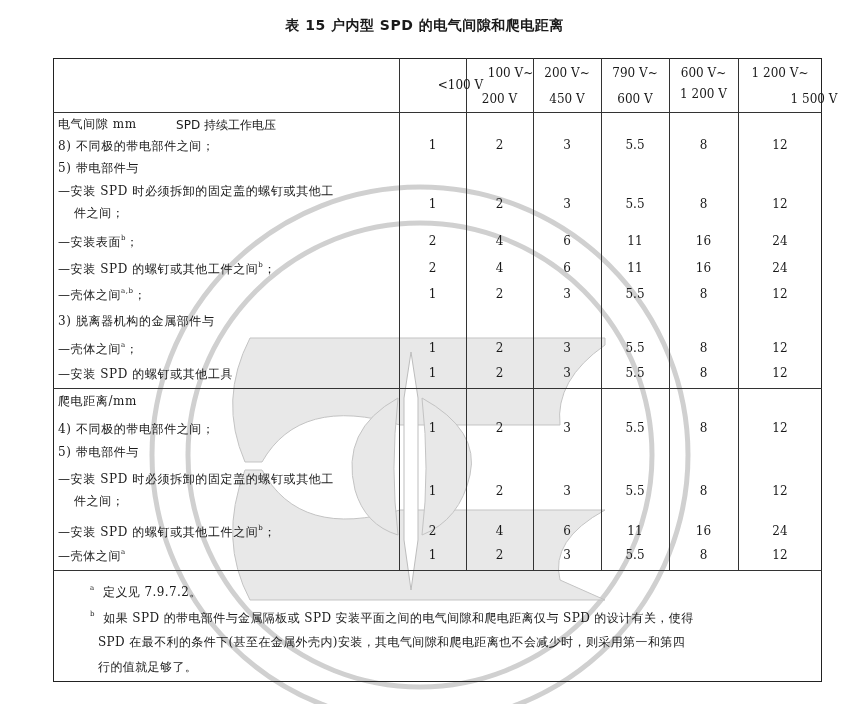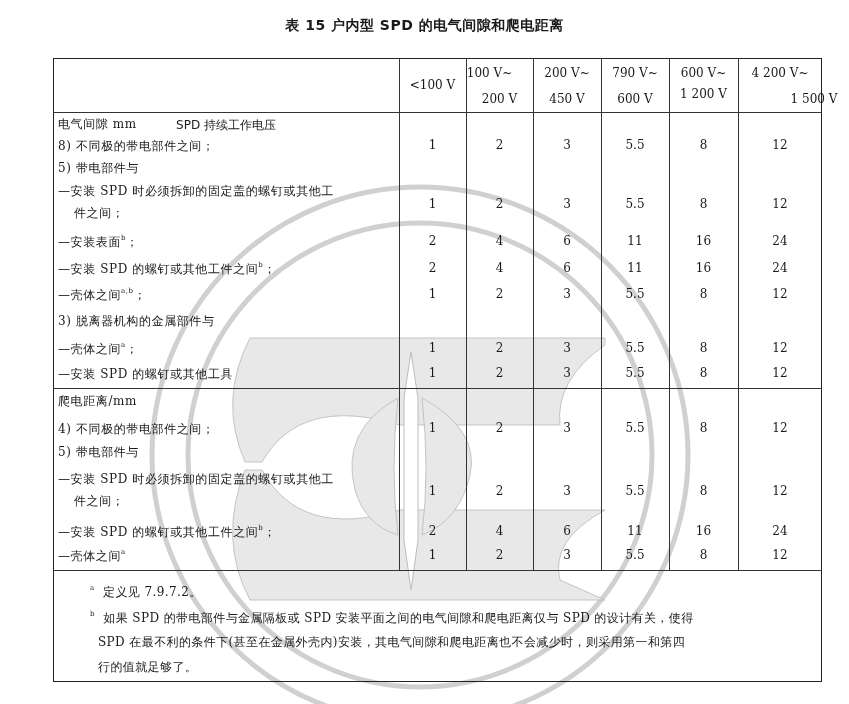--- a/index.html
+++ b/index.html
@@ -50,30 +50,30 @@
 <div class="hline" style="top:570px"></div>
 
 <div class="vline" style="left:399px; top:58px; height:512px"></div>
 <div class="vline" style="left:466px; top:58px; height:512px"></div>
 <div class="vline" style="left:533px; top:58px; height:512px"></div>
 <div class="vline" style="left:601px; top:58px; height:512px"></div>
 <div class="vline" style="left:669px; top:58px; height:512px"></div>
 <div class="vline" style="left:738px; top:58px; height:512px"></div>
 
 <div class="cell hdr" style="left:53px; top:72px; width:346px; font-family:'DejaVu Sans','Liberation Sans',sans-serif;margin-top:40px;">SPD 持续工作电压</div>
-<div class="cell hdr" style="left:399px; top:72px; width:67px;">&lt;100 V</div>
-<div class="cell hdr" style="left:456px; top:60px; width:67px;">100 V~</div>
+<div class="cell hdr" style="left:399px; top:72px; width:67px;padding-left:28px;">&lt;100 V</div>
+<div class="cell hdr" style="left:477px; top:60px; width:67px;">100 V~</div>
 <div class="cell hdr" style="left:466px; top:86px; width:67px;">200 V</div>
 <div class="cell hdr" style="left:533px; top:60px; width:68px;">200 V~</div>
 <div class="cell hdr" style="left:533px; top:86px; width:68px;">450 V</div>
 <div class="cell hdr" style="left:601px; top:60px; width:68px;">790 V~</div>
 <div class="cell hdr" style="left:601px; top:86px; width:68px;">600 V</div>
 <div class="cell hdr" style="left:669px; top:60px; width:69px;">600 V~</div>
 <div class="cell hdr" style="left:669px; top:81px; width:69px;">1 200 V</div>
-<div class="cell hdr" style="left:738px; top:60px; width:84px;">4 200 V~</div>
+<div class="cell hdr" style="left:738px; top:60px; width:84px;">1 200 V~</div>
 <div class="cell hdr" style="left:738px; top:86px; width:84px;margin-left:34px;">1 500 V</div>
 
 <div class="lbl" style="top:116px">电气间隙 mm</div>
 
 <div class="lbl" style="top:138px">8)   不同极的带电部件之间；</div>
 <div>
   <div class="num" style="left:399px;width:67px;top:138px">1</div>
   <div class="num" style="left:466px;width:67px;top:138px">2</div>
   <div class="num" style="left:533px;width:68px;top:138px">3</div>
   <div class="num" style="left:601px;width:68px;top:138px">5.5</div>

